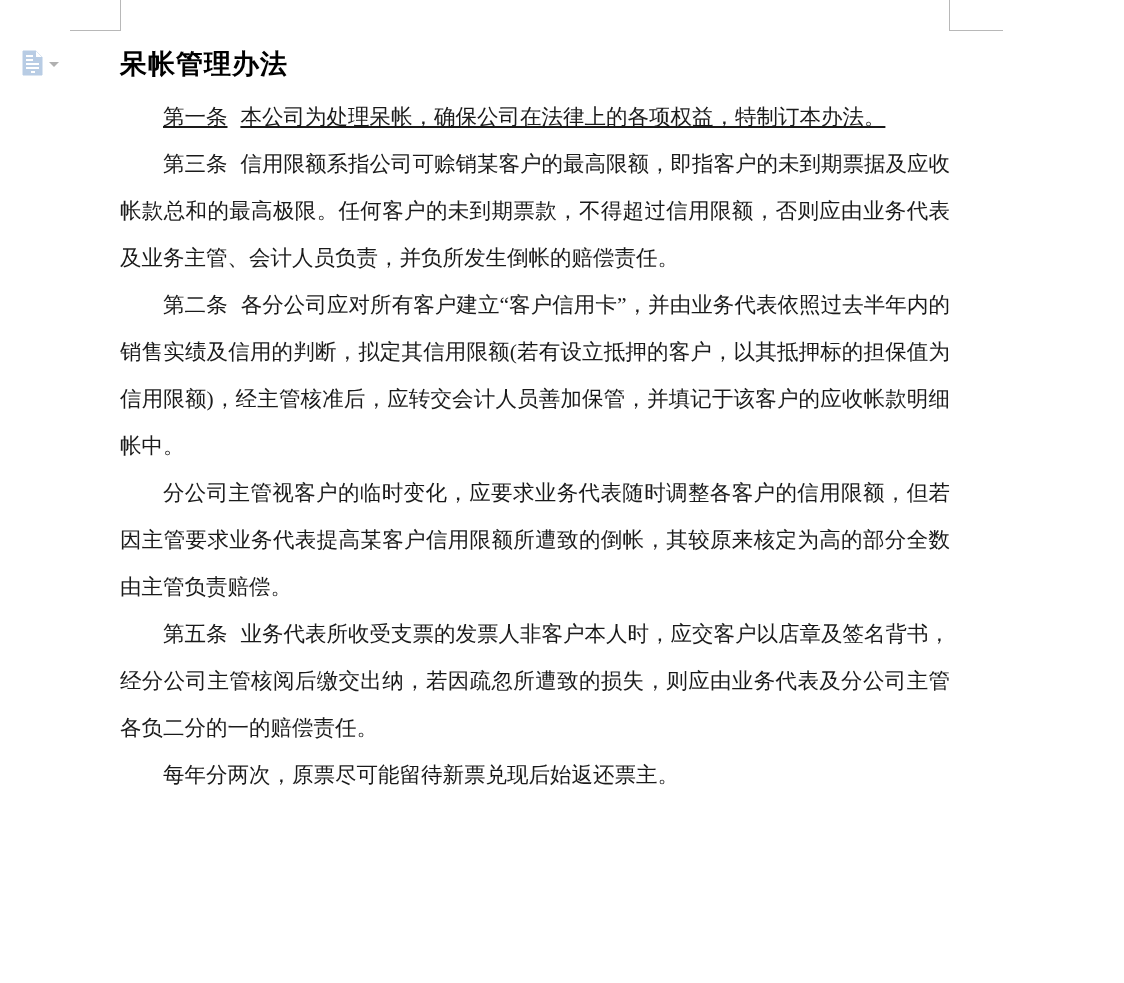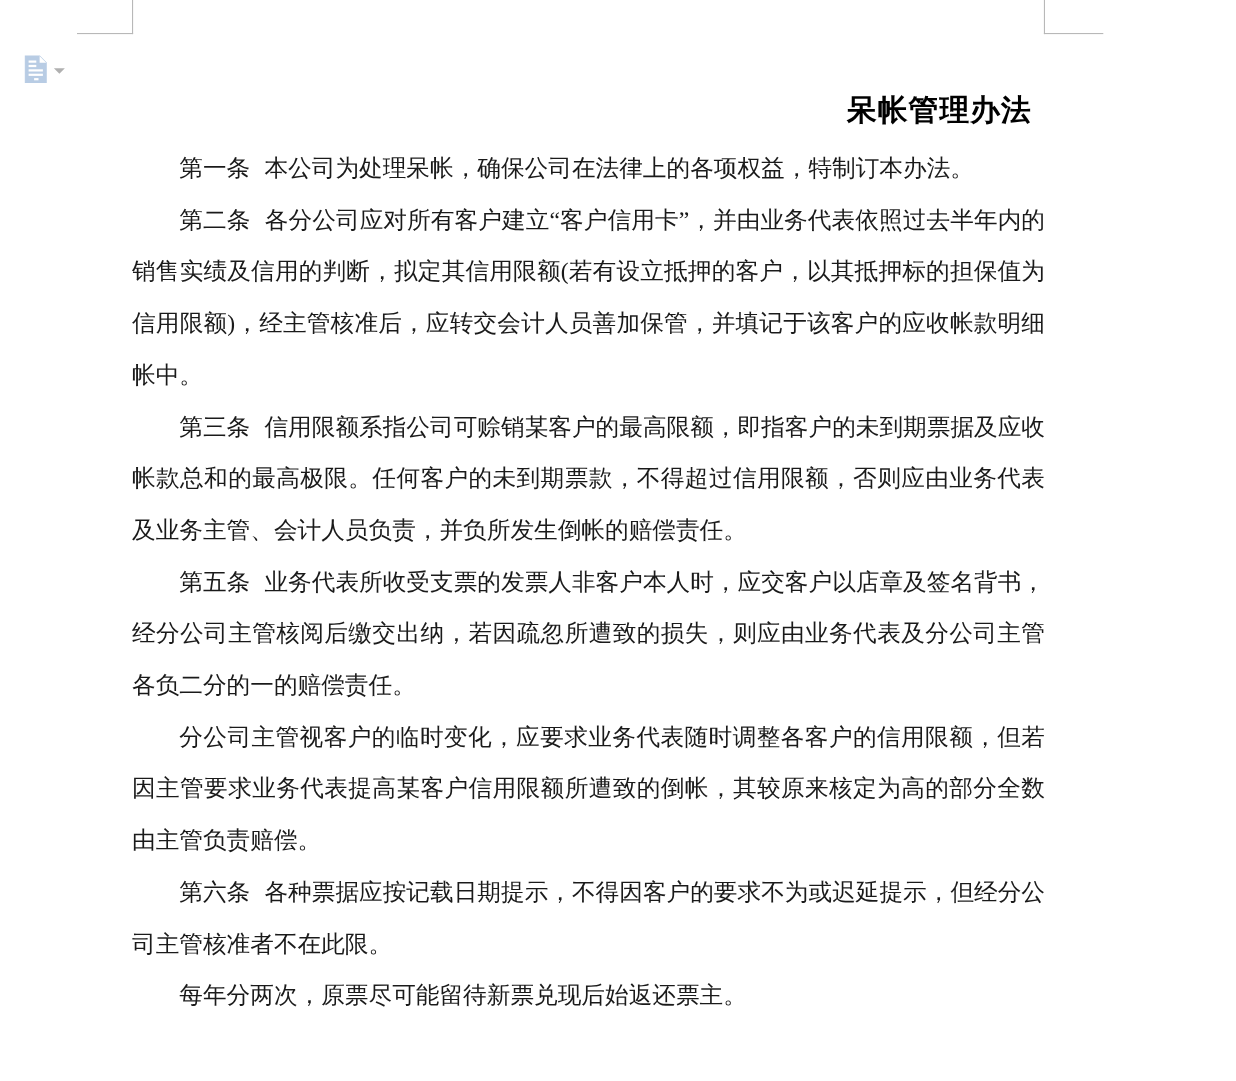--- a/index.html
+++ b/index.html
@@ -84,43 +84,44 @@
 
   
   #doc-body {
     position: absolute;
     left: 120px;
     top: 0;
     width: 830px;
   }
 
   #doc-title {
-    text-align: right;
+    text-align: left;
     font-family: "Liberation Sans", "DejaVu Sans", sans-serif;
     font-weight: bold;
     font-size: 27px;
     letter-spacing: 1px;
     color: #000000;
-    margin: 12px;
-    padding-top: 71px;
+    margin: 0;
+    padding-top: 47px;
     line-height: 34px;
   }
 
   .para {
     font-size: 21.5px;
     line-height: 47px;
     color: #1a1a1a;
     text-align: justify;
     text-justify: inter-ideograph;
     margin: 0;
     text-indent: 2em;
     word-break: break-all;
   }
   .para:first-of-type {
     margin-top: 13px;
+    text-decoration: underline;
   }
   .para .tab-gap {
     display: inline-block;
     width: 0.6em;
   }
 </style>
 </head>
 <body>
 
 <div id="page">
@@ -149,27 +150,26 @@
     </span>
     <span class="caret"></span>
   </div>
 
   <div id="doc-body">
 
     <h1 id="doc-title">呆帐管理办法</h1>
 
     <p class="para"><span>第一条</span><span class="tab-gap"></span><span>本公司为处理呆帐，确保公司在法律上的各项权益，特制订本办法。</span></p>
 
+    <p class="para"><span>第三条</span><span class="tab-gap"></span><span>信用限额系指公司可赊销某客户的最高限额，即指客户的未到期票据及应收帐款总和的最高极限。任何客户的未到期票款，不得超过信用限额，否则应由业务代表及业务主管、会计人员负责，并负所发生倒帐的赔偿责任。</span></p>
+
     <p class="para"><span>第二条</span><span class="tab-gap"></span><span>各分公司应对所有客户建立“客户信用卡”，并由业务代表依照过去半年内的销售实绩及信用的判断，拟定其信用限额(若有设立抵押的客户，以其抵押标的担保值为信用限额)，经主管核准后，应转交会计人员善加保管，并填记于该客户的应收帐款明细帐中。</span></p>
 
-    <p class="para"><span>第三条</span><span class="tab-gap"></span><span>信用限额系指公司可赊销某客户的最高限额，即指客户的未到期票据及应收帐款总和的最高极限。任何客户的未到期票款，不得超过信用限额，否则应由业务代表及业务主管、会计人员负责，并负所发生倒帐的赔偿责任。</span></p>
 
+    <p class="para"><span></span><span>分公司主管视客户的临时变化，应要求业务代表随时调整各客户的信用限额，但若因主管要求业务代表提高某客户信用限额所遭致的倒帐，其较原来核定为高的部分全数由主管负责赔偿。</span></p>
 
     <p class="para"><span>第五条</span><span class="tab-gap"></span><span>业务代表所收受支票的发票人非客户本人时，应交客户以店章及签名背书，经分公司主管核阅后缴交出纳，若因疏忽所遭致的损失，则应由业务代表及分公司主管各负二分的一的赔偿责任。</span></p>
 
-    <p class="para"><span></span><span>分公司主管视客户的临时变化，应要求业务代表随时调整各客户的信用限额，但若因主管要求业务代表提高某客户信用限额所遭致的倒帐，其较原来核定为高的部分全数由主管负责赔偿。</span></p>
-
-    <p class="para"><span>第六条</span><span class="tab-gap"></span><span>各种票据应按记载日期提示，不得因客户的要求不为或迟延提示，但经分公司主管核准者不在此限。</span></p>
 
     <p class="para"><span></span><span>每年分两次，原票尽可能留待新票兑现后始返还票主。</span></p>
 
   </div>
 </div>
 
 </body></html>

